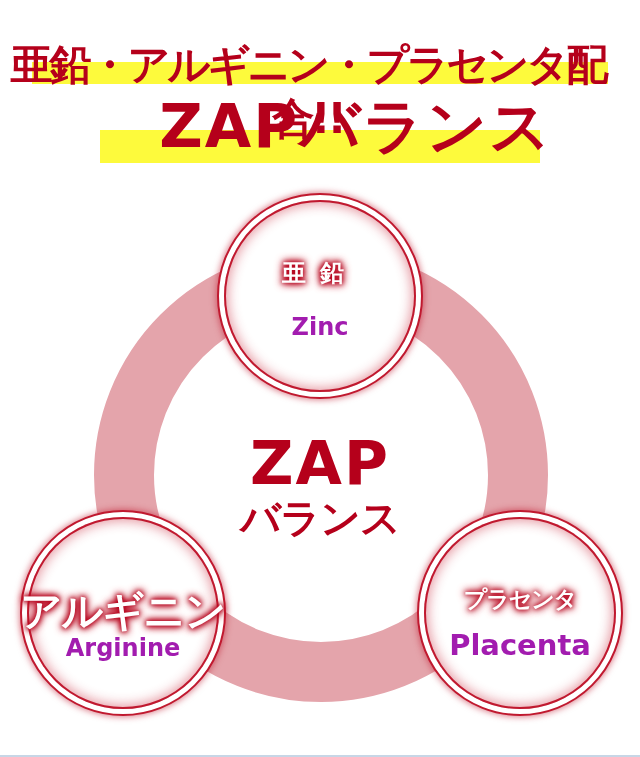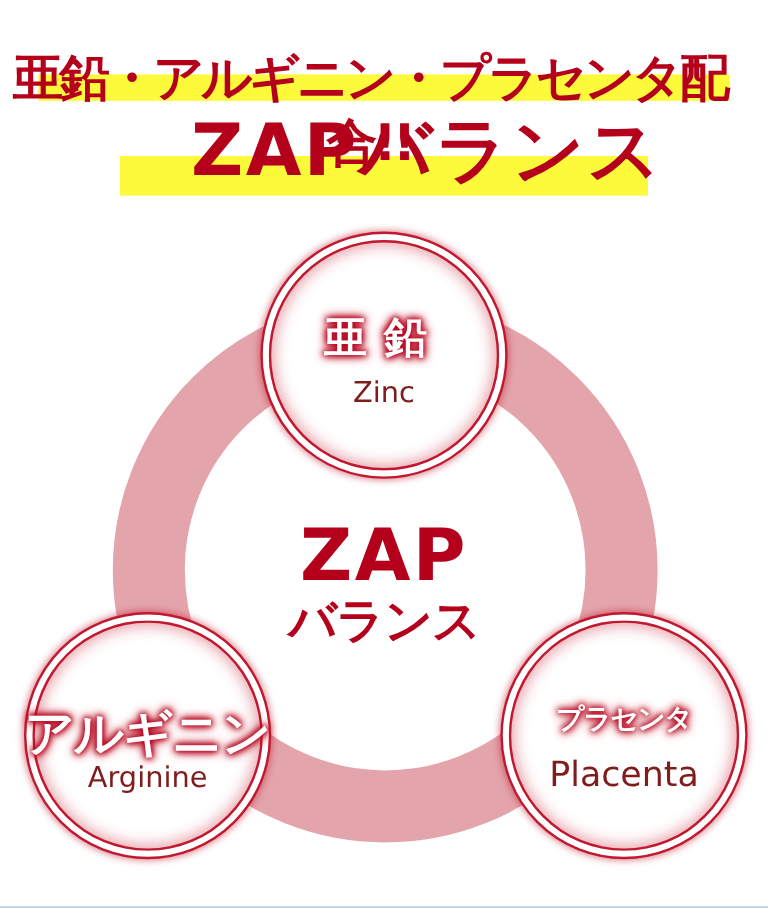--- a/index.html
+++ b/index.html
@@ -22,25 +22,25 @@
 
   .node { position: absolute; width: 206px; height: 206px; border-radius: 50%; box-sizing: border-box;
           background: #ffffff; border: 2px solid #c0192f;
           box-shadow: 0 0 6px 1px rgba(192,25,47,0.55); }
   .node::before { content: ""; position: absolute; inset: 2px; border-radius: 50%;
                   border: 3px solid #ffffff; box-sizing: border-box; }
   .node::after { content: ""; position: absolute; inset: 5px; border-radius: 50%;
                  box-shadow: inset 0 0 0 2px #c0192f, inset 0 0 12px 4px rgba(200,30,50,0.45); }
   .node .jp { position: absolute; left: 0; right: 0; text-align: center; color: #ffffff; font-weight: bold;
               text-shadow: 0 0 4px #b5001b, 0 0 6px #b5001b, 0 0 8px #c0192f, 0 0 10px #c0192f; z-index: 2; }
-  .node .en { position: absolute; left: 0; right: 0; text-align: center; color: #7f1d1d; z-index: 2;
-              font-family: "DejaVu Sans", sans-serif; font-weight: normal; }
+  .node .en { position: absolute; left: 0; right: 0; text-align: center; color: #a21caf; z-index: 2;
+              font-family: "DejaVu Sans", sans-serif; font-weight: bold; }
 
   #node-zinc { left: 217px; top: 193px; }
-  #node-zinc .jp { top: 62px; font-size: 36px; letter-spacing: 14px; padding-left: 0; }
+  #node-zinc .jp { top: 62px; font-size: 24px; letter-spacing: 14px; padding-left: 0; }
   #node-zinc .en { top: 118px; font-size: 24px; }
 
   #node-arginine { left: 20px; top: 510px; }
   #node-arginine .jp { top: 72px; font-size: 41px; letter-spacing: -1px; left: -10px; right: -10px; }
   #node-arginine .en { top: 122px; font-size: 24px; }
 
   #node-placenta { left: 417px; top: 510px; }
   #node-placenta .jp { top: 72px; font-size: 23px; letter-spacing: -1px; left: -10px; right: -10px; }
   #node-placenta .en { top: 116px; font-size: 29px; }
 

